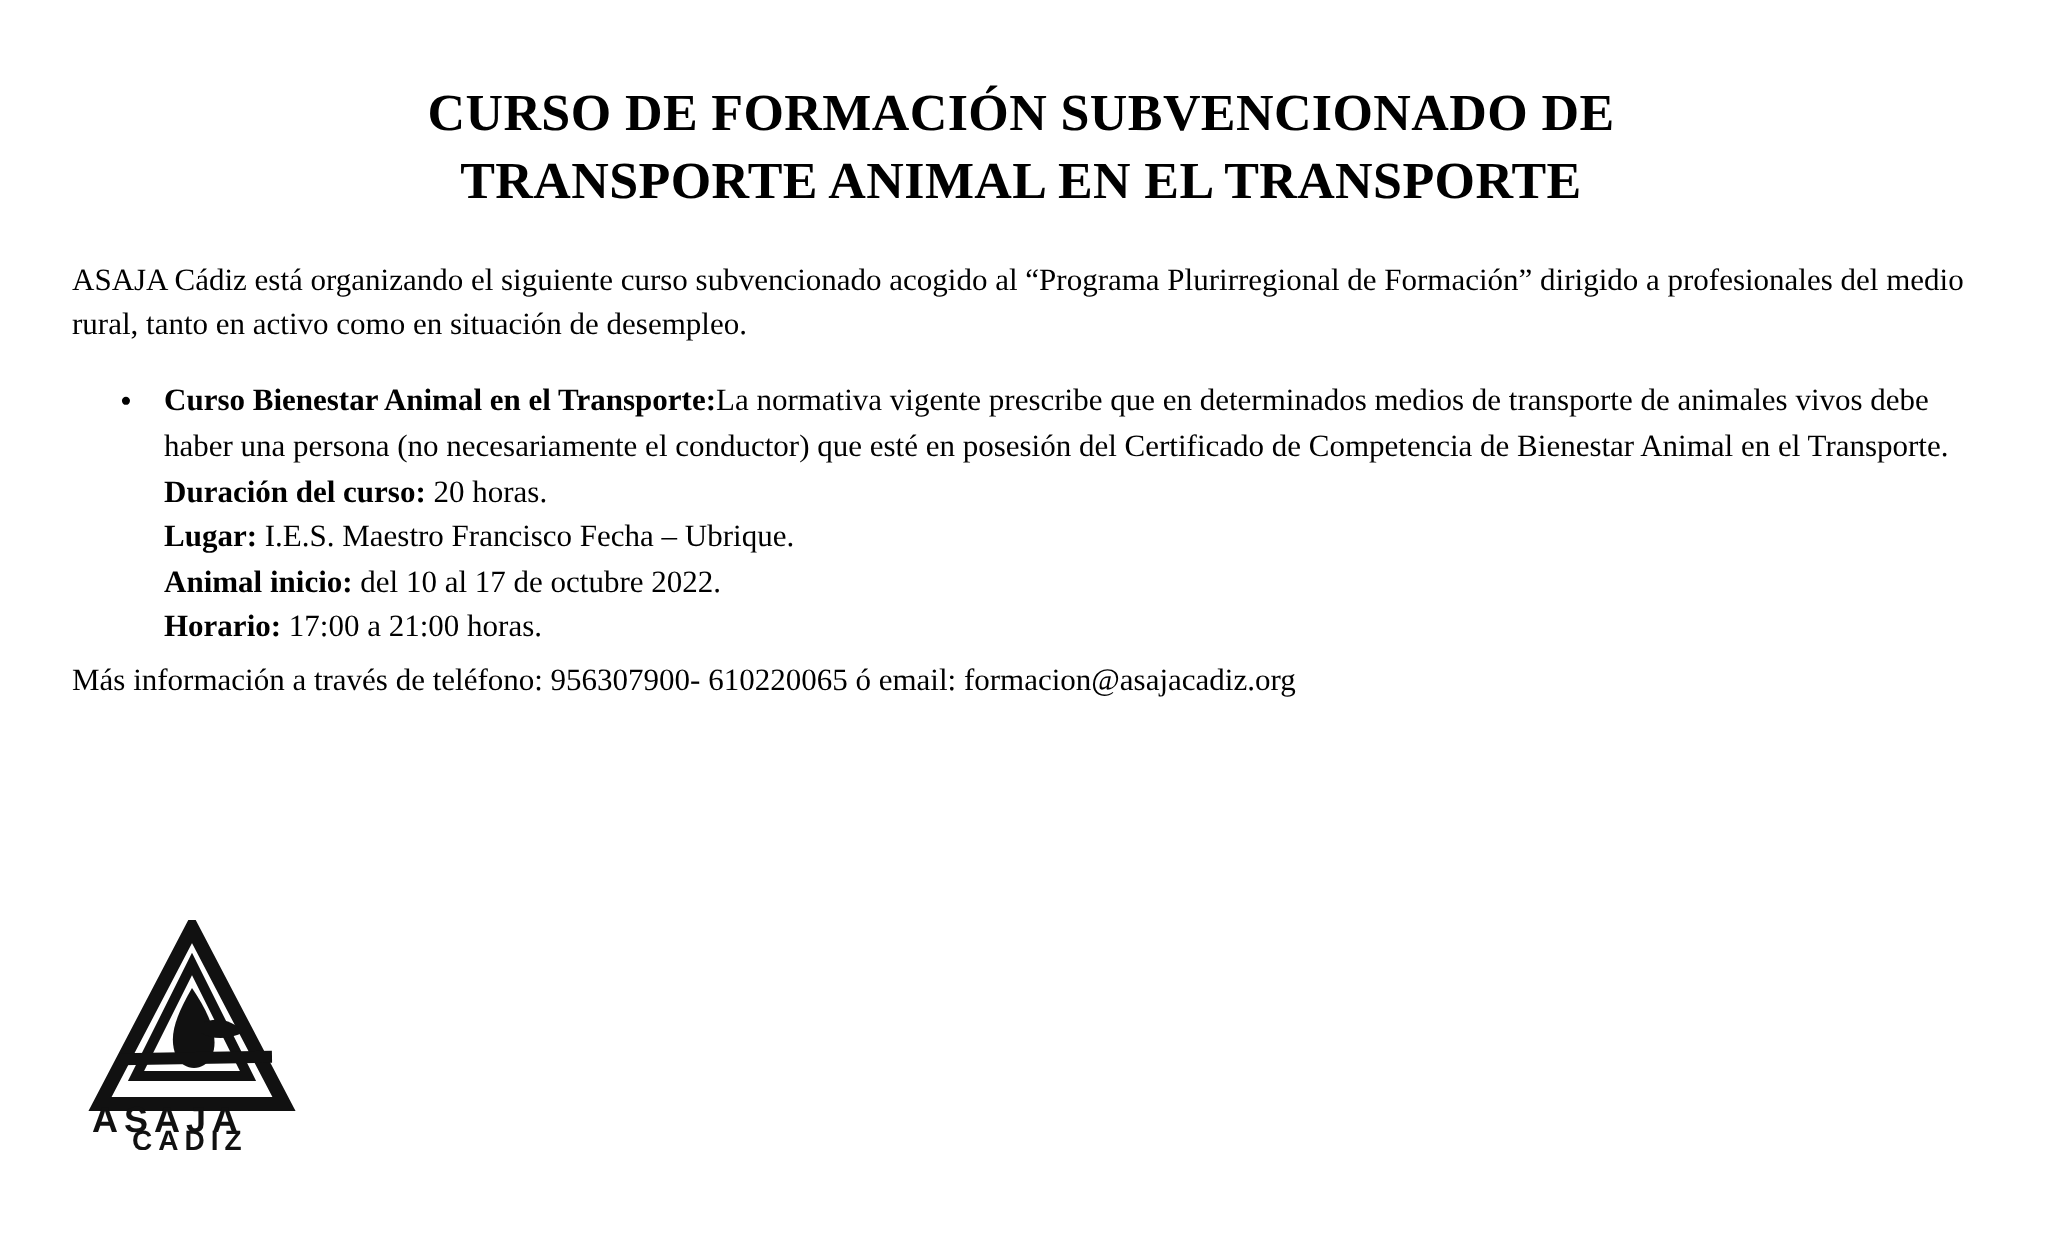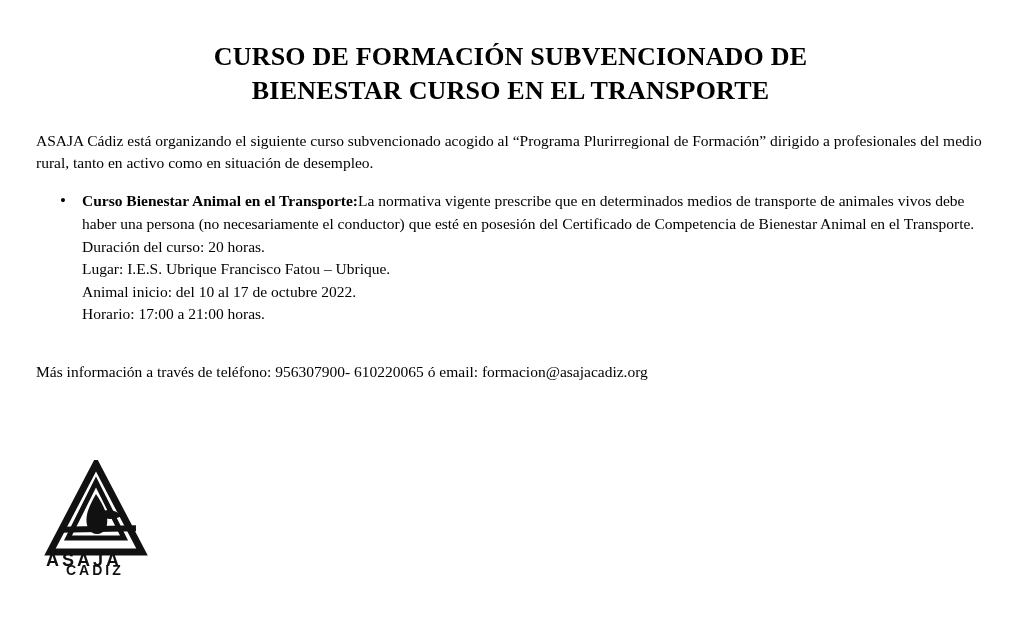--- a/index.html
+++ b/index.html
@@ -62,29 +62,29 @@
     font-family: Liberation Serif, serif;
   }
   .detail-lines {
     margin-top: 1px;
   }
   .detail-line {
     font-size: 15.5px;
     line-height: 1.45;
   }
   .detail-line .lbl {
-    font-weight: normal;
+    font-weight: bold;
   }
   .para {
     margin-top: 18px;
     font-size: 15.5px;
     line-height: 1.45;
   }
   .para.second {
-    margin-top: 35px;
+    margin-top: 4px;
   }
 
   
   .logos {
     position: absolute;
     left: 0;
     top: 440px;
     width: 1024px;
     height: 150px;
   }
@@ -98,31 +98,31 @@
   }
   .asaja-logo svg { display: block; }
 </style>
 </head>
 <body>
 
 <div class="page">
 
   <h1 class="doc-title">
     <span class="line">CURSO DE FORMACIÓN SUBVENCIONADO DE</span>
-    <span class="line">BIENESTAR CURSO EN EL TRANSPORTE</span>
+    <span class="line">TRANSPORTE ANIMAL EN EL TRANSPORTE</span>
   </h1>
 
   <p class="intro">ASAJA Cádiz está organizando el siguiente curso subvencionado acogido al “Programa Plurirregional de Formación” dirigido a profesionales del medio rural, tanto en activo como en situación de desempleo.</p>
 
   <ul class="bullet-list">
     <li class="bullet-item">
       <b>Curso Bienestar Animal en el Transporte:</b><span>La normativa vigente prescribe que en determinados medios de transporte de animales vivos debe haber una persona (no necesariamente el conductor) que esté en posesión del Certificado de Competencia de Bienestar Animal en el Transporte.</span>
       <div class="detail-lines">
         <div class="detail-line"><span class="lbl">Duración del curso:</span><span> 20 horas.</span></div>
-        <div class="detail-line"><span class="lbl">Lugar:</span><span> I.E.S. Ubrique Francisco Fatou – Ubrique.</span></div>
+        <div class="detail-line"><span class="lbl">Lugar:</span><span> I.E.S. Maestro Francisco Fecha – Ubrique.</span></div>
         <div class="detail-line"><span class="lbl">Animal inicio:</span><span> del 10 al 17 de octubre 2022.</span></div>
         <div class="detail-line"><span class="lbl">Horario:</span><span> 17:00 a 21:00 horas.</span></div>
       </div>
     </li>
   </ul>
 
   <p class="para second">Más información a través de teléfono: 956307900- 610220065 ó email: formacion@asajacadiz.org</p>
 
   <div class="logos">
 

